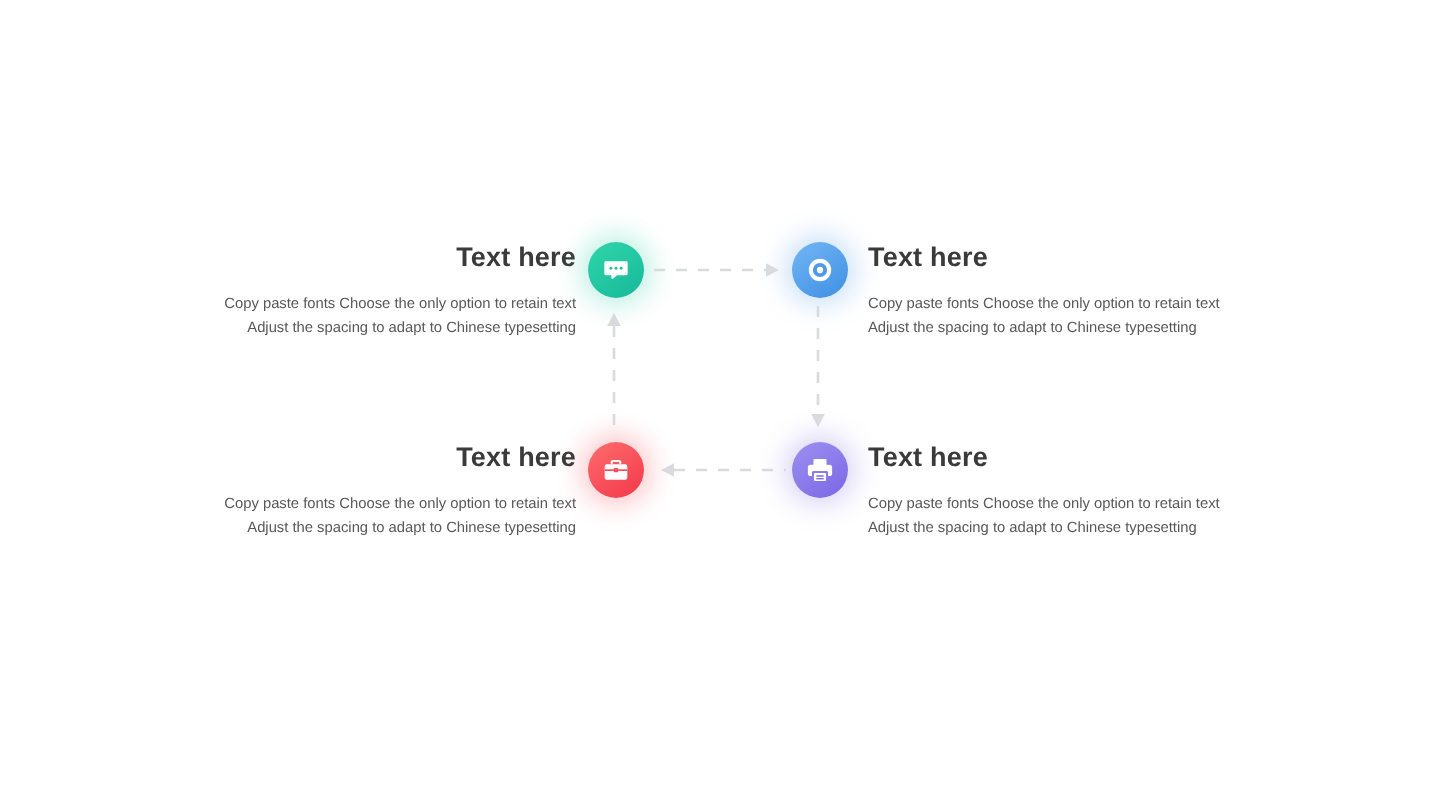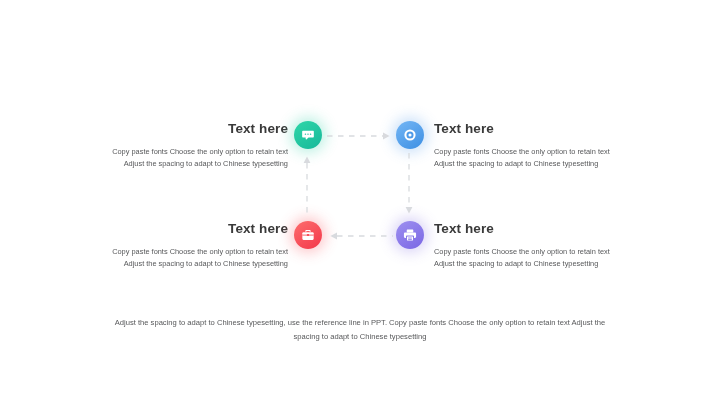--- a/index.html
+++ b/index.html
@@ -203,15 +203,14 @@
     </svg>
   </div>
 
   <div class="conn" id="conn-right">
     <svg width="10" height="64" viewBox="0 0 10 64" aria-hidden="true">
       <line x1="5" y1="0" x2="5" y2="54" stroke="#d8dade" stroke-width="1.3" stroke-dasharray="5.5 5.5"></line>
       <path d="M1.6 54 L5 60.6 L8.4 54 Z" fill="#d8dade"></path>
     </svg>
   </div>
 
-  <div id="footer">Adjust the spacing to adapt to Chinese typesetting, use the reference line in PPT. Copy paste fonts Choose the only option to retain text Adjust the spacing to adapt to Chinese typesetting</div>
 
 </div>
 
 </body></html>

